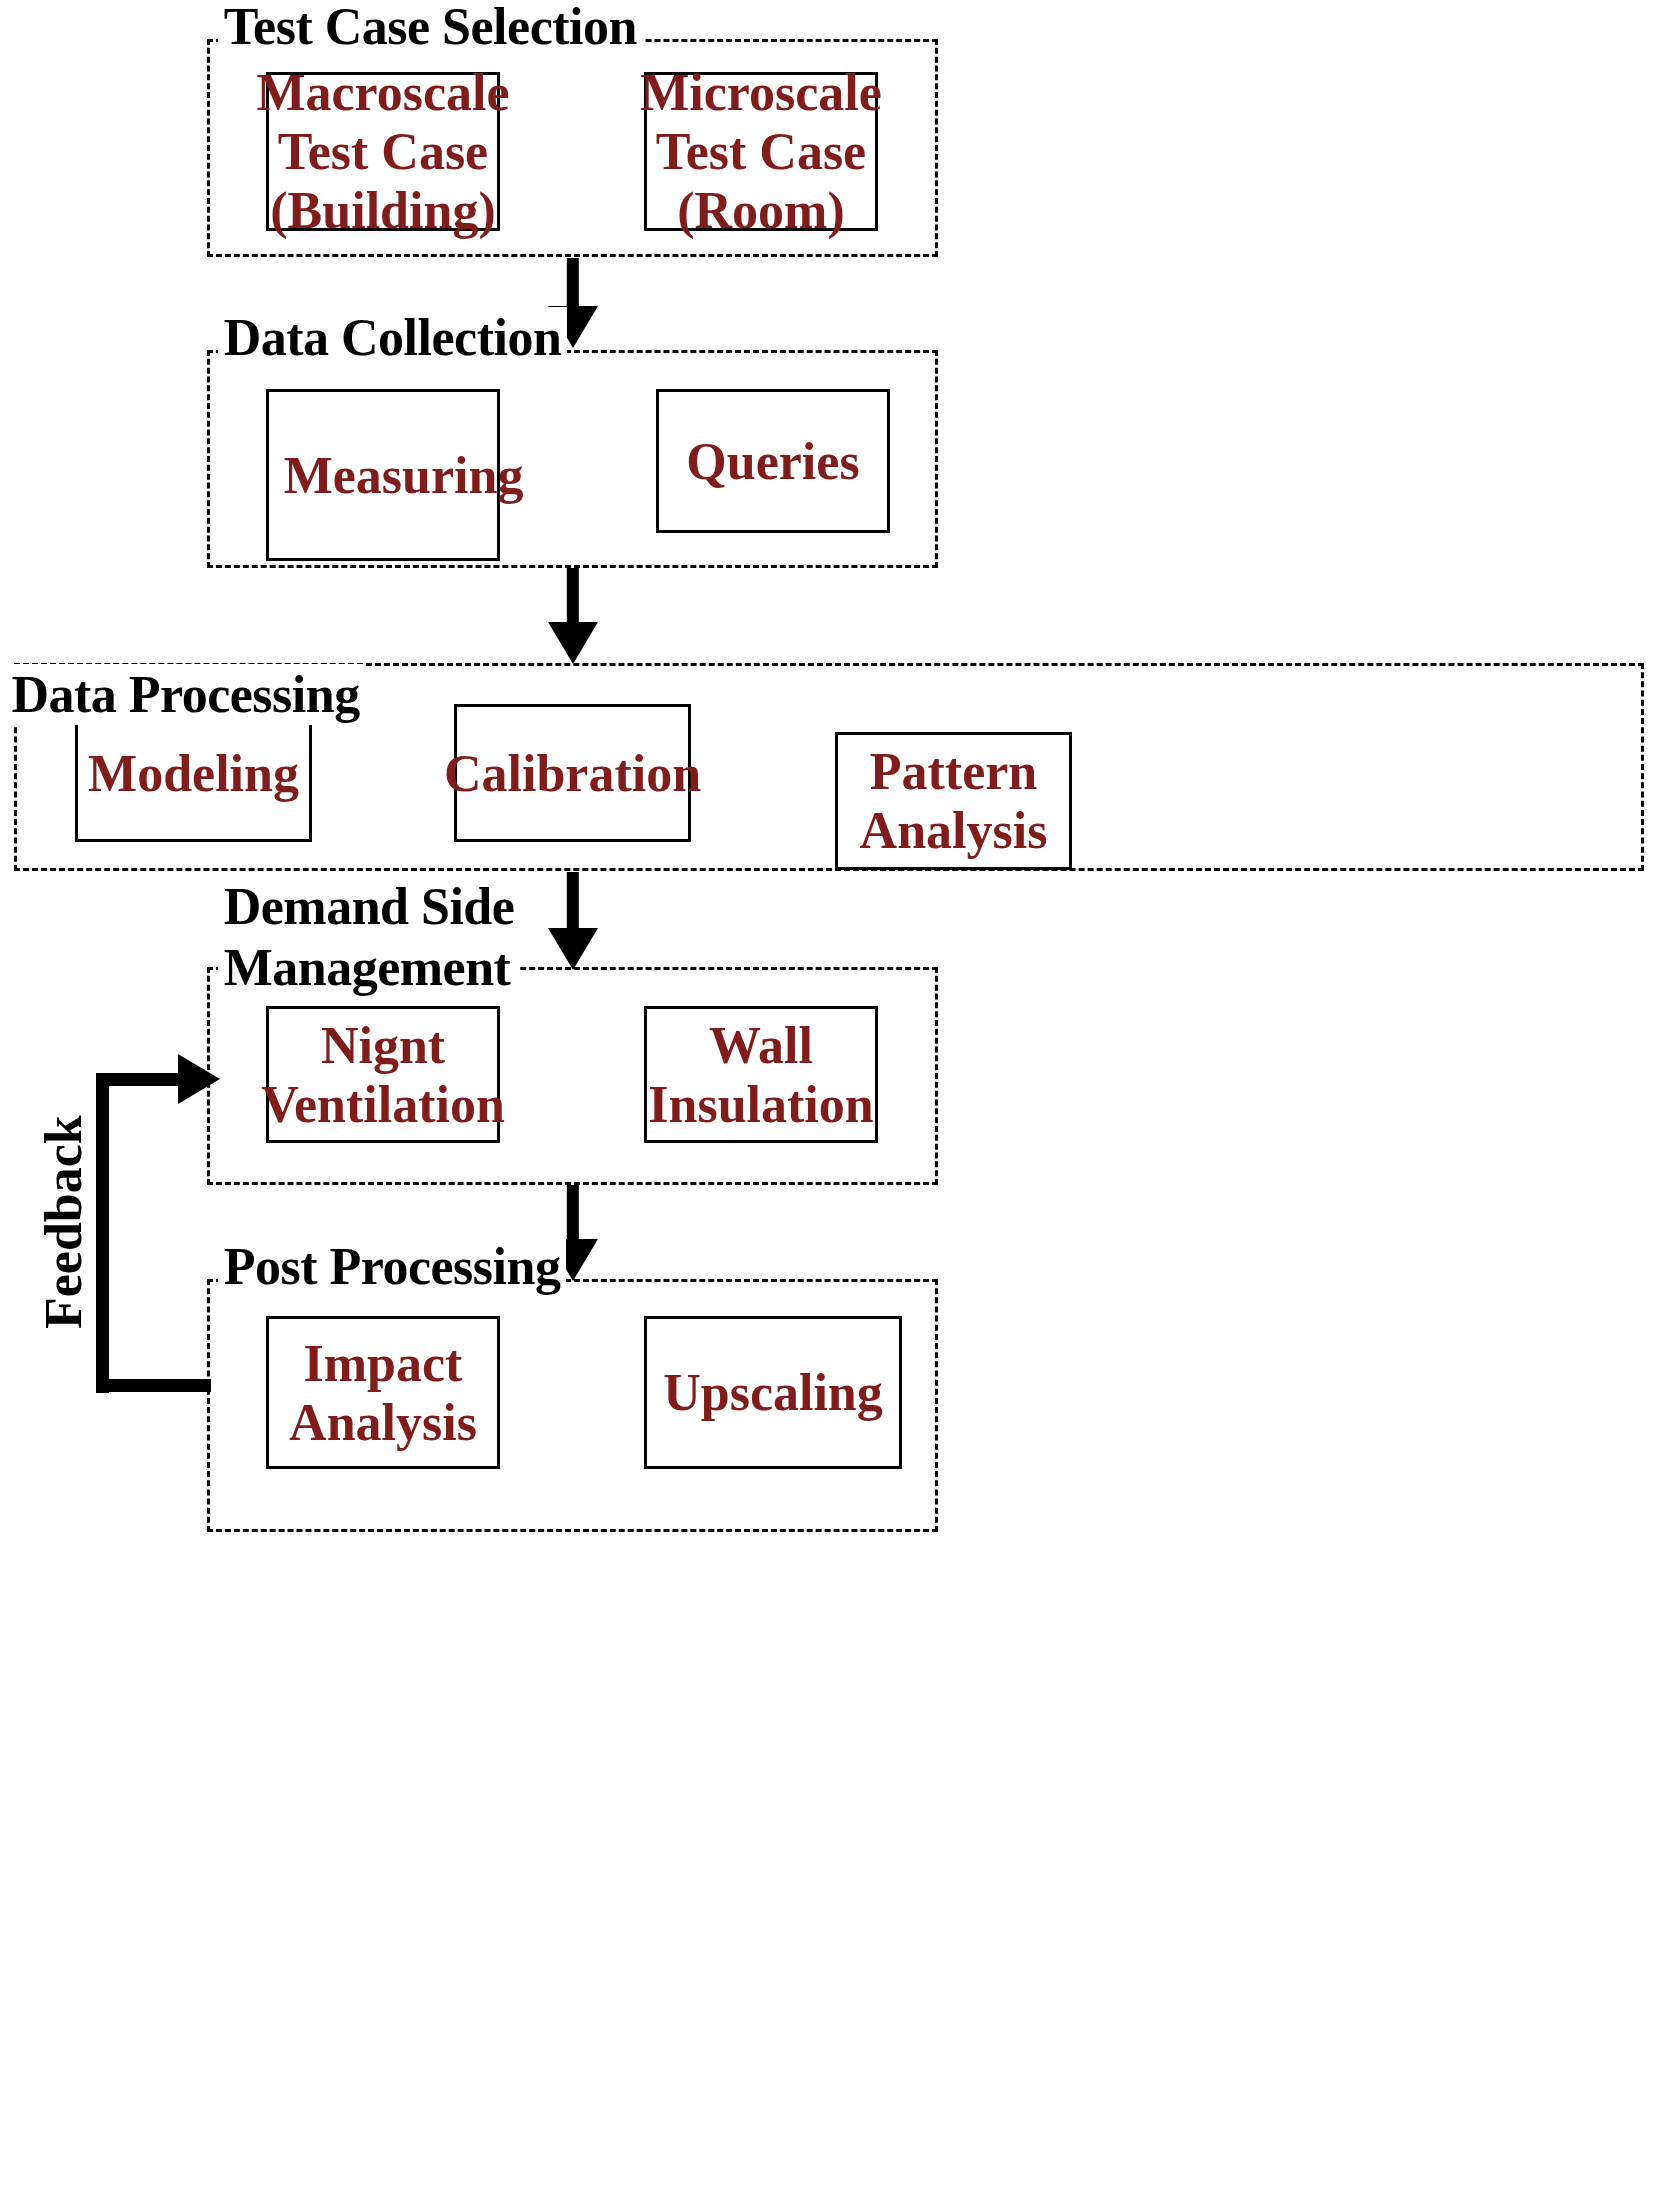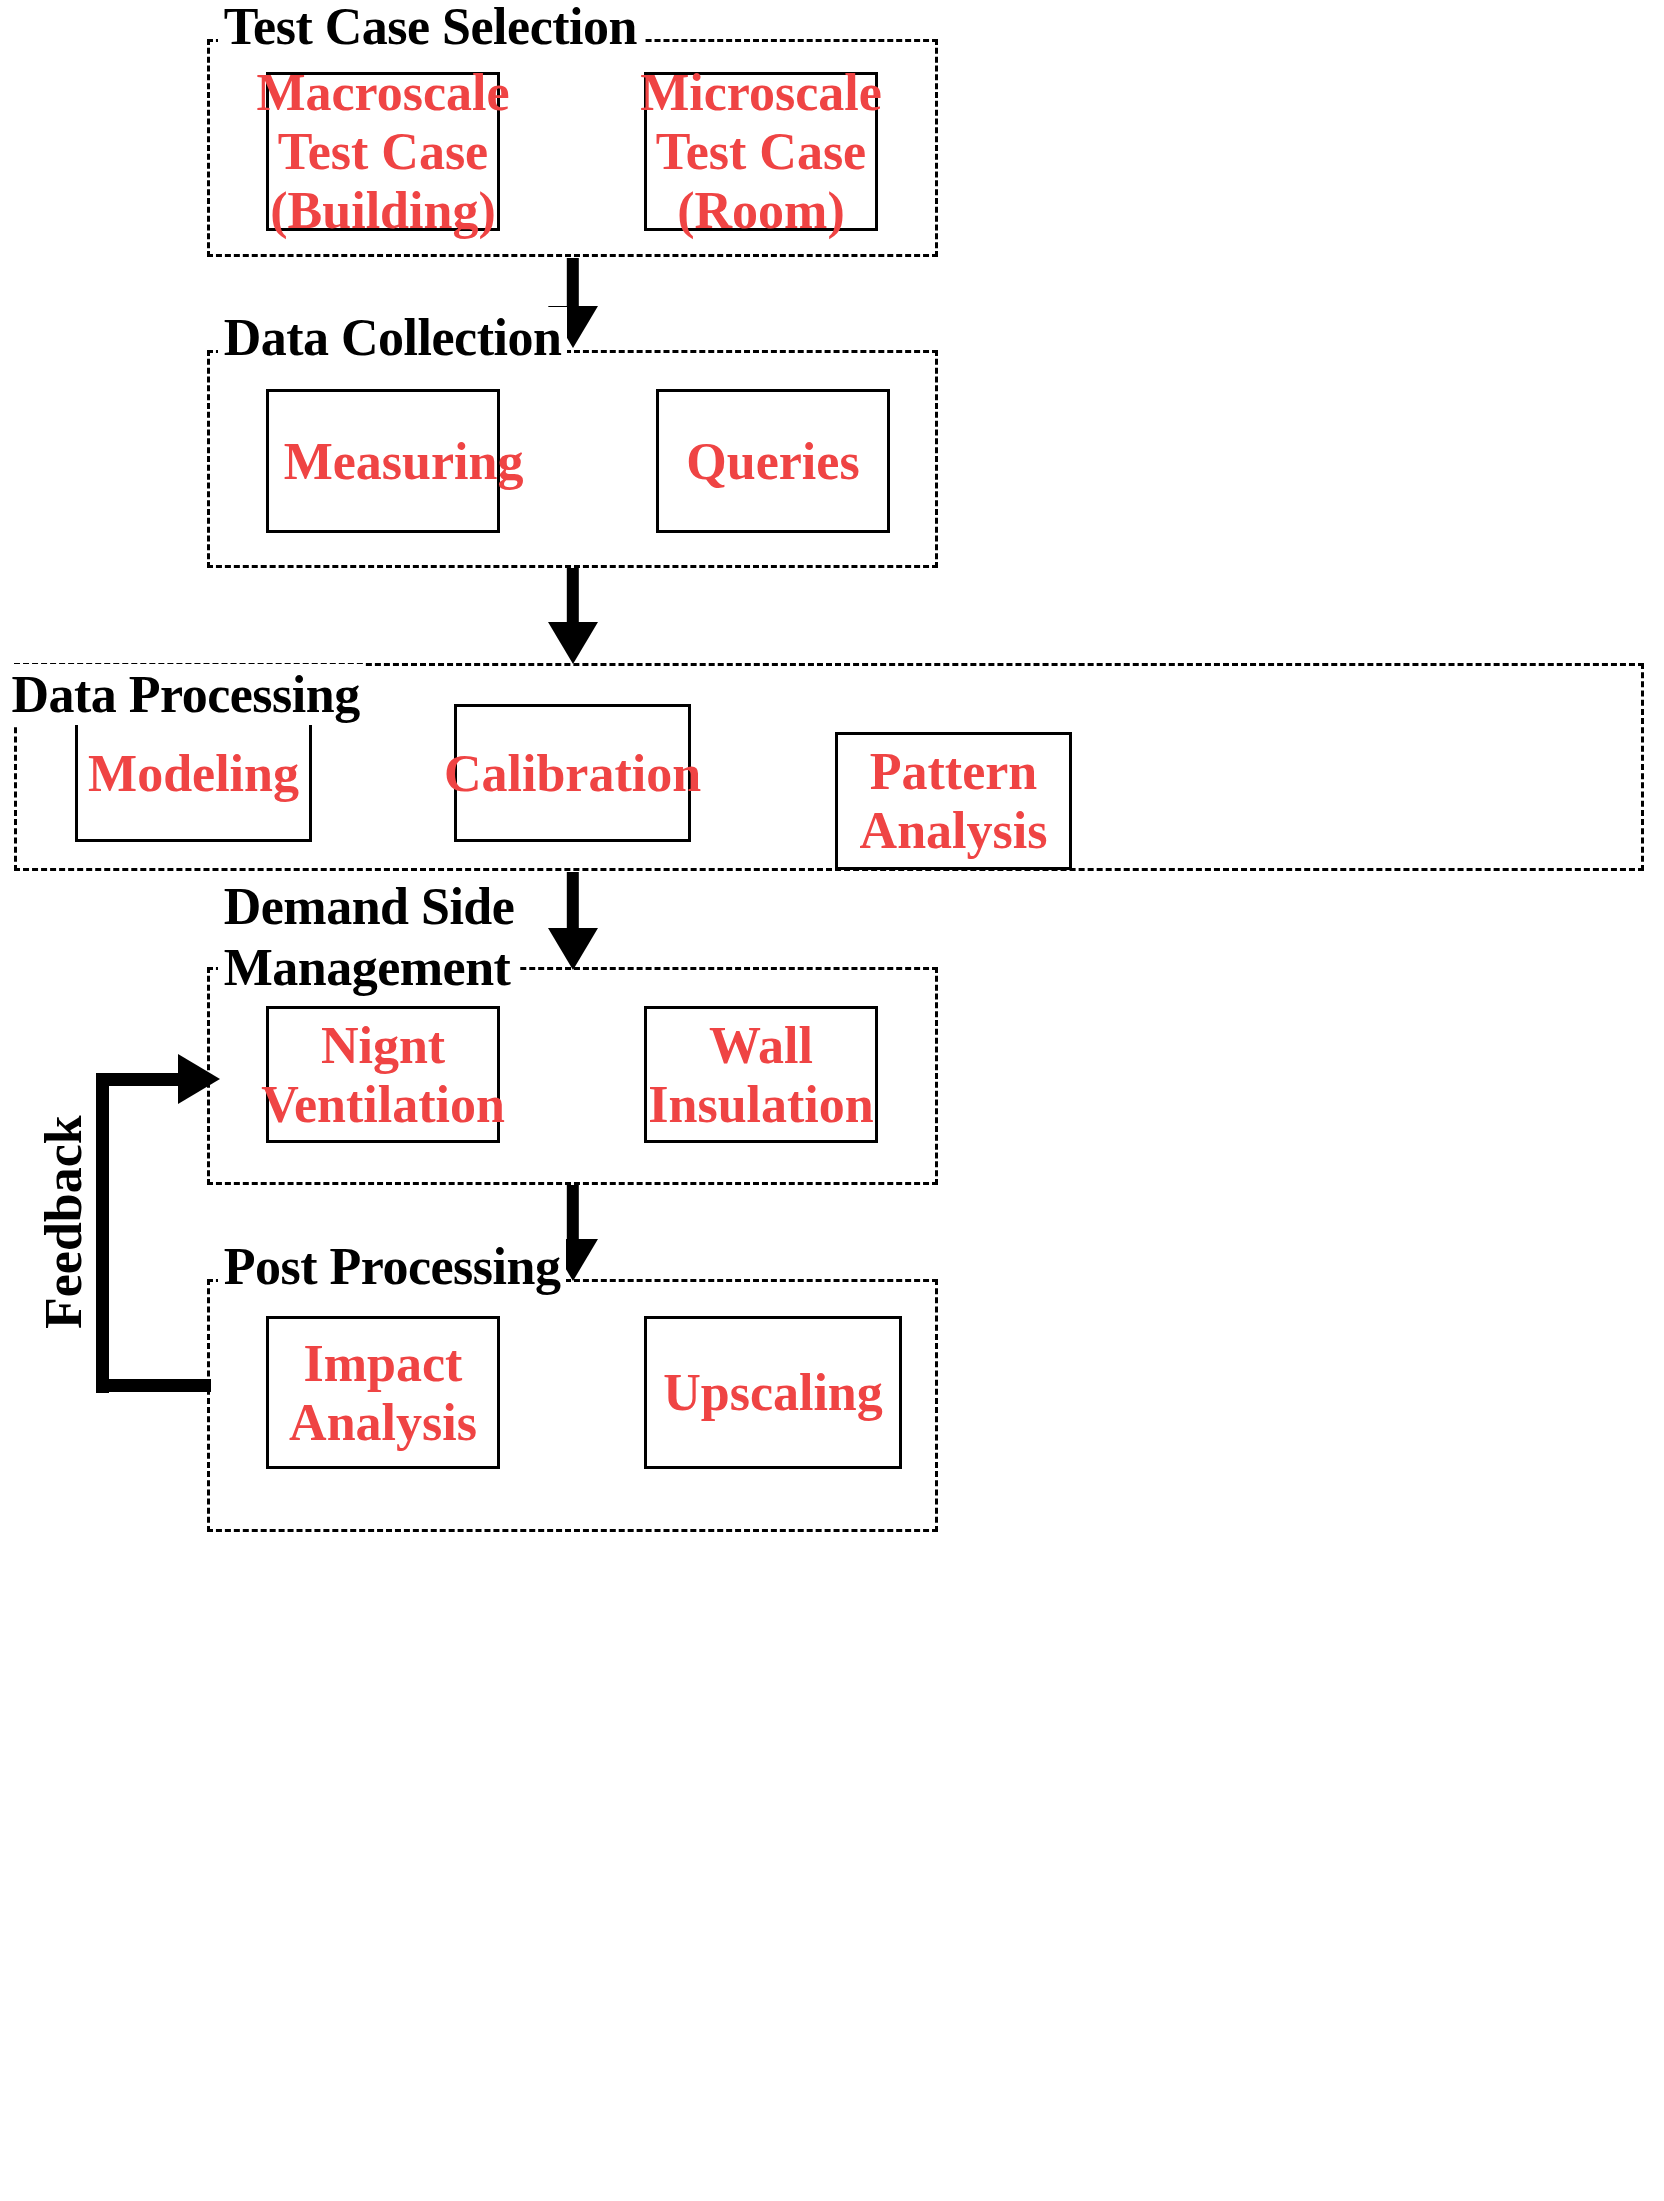--- a/index.html
+++ b/index.html
@@ -44,21 +44,21 @@
     border: 3.8px solid #000000;
     box-sizing: border-box;
     background: #ffffff;
     display: flex;
     align-items: center;
     justify-content: center;
     text-align: center;
     font-weight: bold;
     font-size: 52px;
     line-height: 59px;
-    color: #ef4444;
+    color: #7f1d1d;
     white-space: pre-line;
     z-index: 4;
   }
 
   
   .arrow-v {
     position: absolute;
     z-index: 5;
   }
   .arrow-v .shaft {
@@ -124,21 +124,21 @@
 (Room)</div>
 
   <div class="arrow-v" style="left:548px; top:258px; width:50px; height:90px;">
     <div class="shaft" style="height:50px;"></div>
     <div class="head"></div>
   </div>
 
   <div class="stage" style="left:207px; top:350px; width:731px; height:218px;"></div>
   <div class="stage-title" style="left:218px; top:307px;">Data Collection</div>
 
-  <div class="node" style="left:266px; top:389px; width:234px; height:144px;padding-left:41px;">Measuring</div>
+  <div class="node" style="left:266px; top:389px; width:234px; height:172px;padding-left:41px;">Measuring</div>
 
   <div class="node" style="left:644px; top:389px; width:234px; height:144px;margin-left:12px;">Queries</div>
 
   <div class="arrow-v" style="left:548px; top:568px; width:50px; height:96px;">
     <div class="shaft" style="height:55px;"></div>
     <div class="head"></div>
   </div>
 
   <div class="stage" style="left:14.3px; top:663px; width:1630px; height:208px;"></div>
   <div class="stage-title" style="left:5.7px; top:620px;margin-top:44px;">Data Processing</div>

